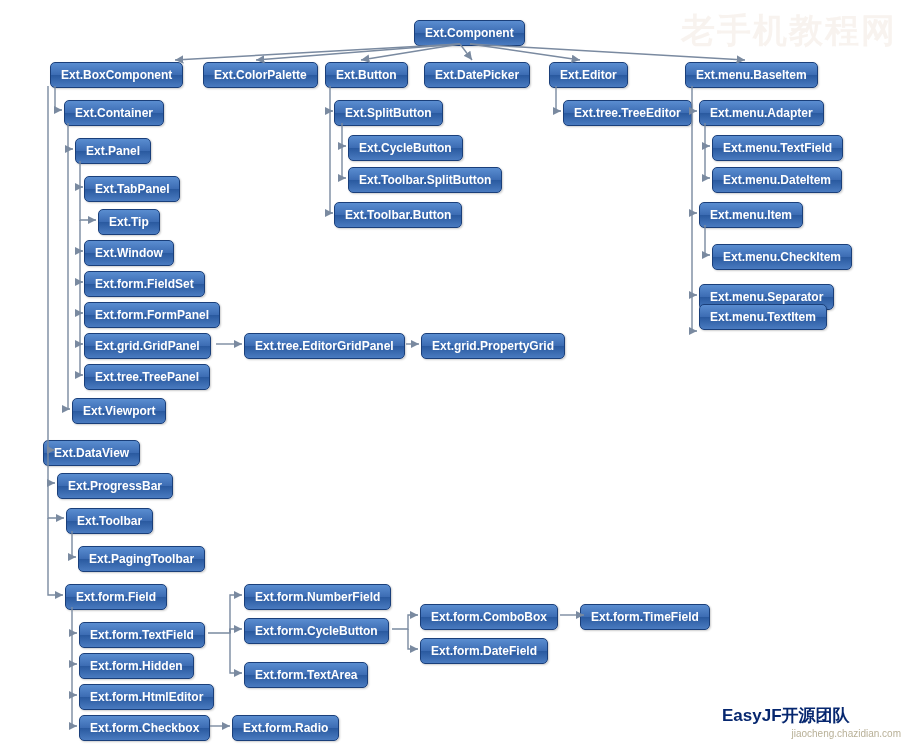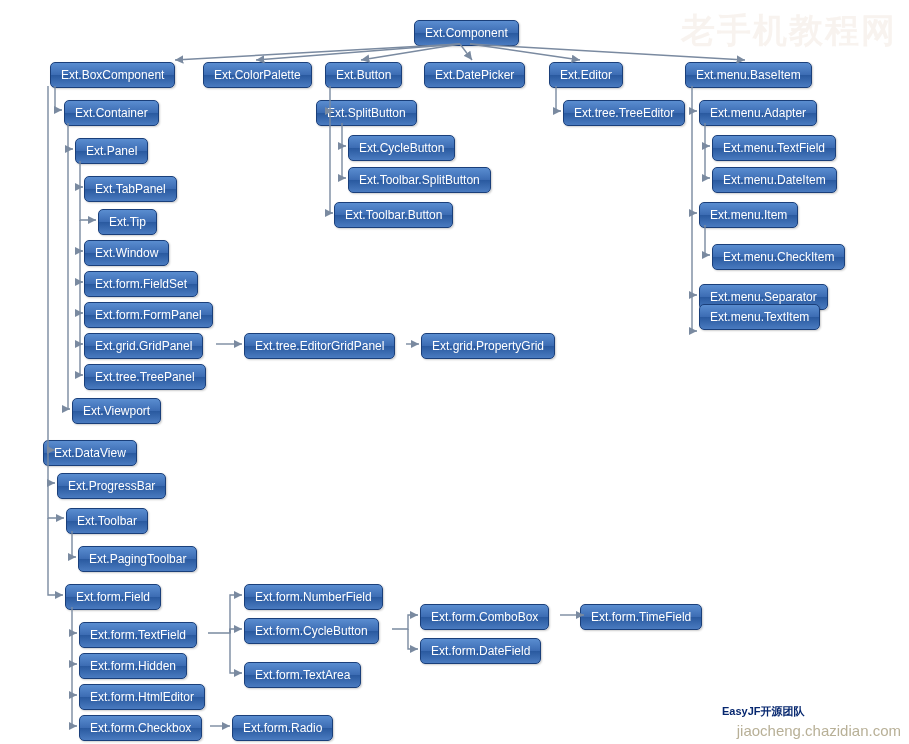--- a/index.html
+++ b/index.html
@@ -3,33 +3,33 @@
 <meta charset="utf-8">
 <style>
   html,body{margin:0;padding:0;width:909px;height:744px;background:#fff;font-family:Arial,Helvetica,sans-serif;overflow:hidden;position:relative}
   .node{
     position:absolute;
     background:linear-gradient(to bottom,#5a8dd0 0%,#3d6db4 48%,#2a5aa0 52%,#4a7bc0 100%);
     border:1px solid #1a3f7a;
     border-radius:5px;
     color:#fff;
     font-size:12px;
-    font-weight:normal;
+    font-weight:bold;
     text-align:center;
     padding:5px 10px;
     box-sizing:border-box;
     white-space:nowrap;
     box-shadow:1px 1px 2px rgba(0,0,0,.2);
   }
   svg{position:absolute;top:0;left:0;pointer-events:none}
   .arrow-line{stroke:#7a8aa0;stroke-width:1.4;fill:none}
   .arrow-head{fill:#7a8aa0}
-  .wm{position:absolute;right:8px;bottom:4px;color:#b8b097;font-size:15px;text-align:center;line-height:1.2;pointer-events:none}
+  .wm{position:absolute;right:8px;bottom:4px;color:#b8b097;font-size:10px;text-align:center;line-height:1.2;pointer-events:none}
   .wm-big{position:absolute;right:12px;top:8px;color:rgba(200,160,120,.12);font-size:34px;font-weight:bold;pointer-events:none;letter-spacing:2px}
-  .credit{position:absolute;color:#06276f;font-weight:bold;font-size:11px}
+  .credit{position:absolute;color:#06276f;font-weight:bold;font-size:17px}
 </style>
 </head>
 <body>
 
 <div class="node" style="left:414px;top:20px">Ext.Component</div>
 <div class="node" style="left:50px;top:62px">Ext.BoxComponent</div>
 <div class="node" style="left:203px;top:62px">Ext.ColorPalette</div>
 <div class="node" style="left:325px;top:62px">Ext.Button</div>
 <div class="node" style="left:424px;top:62px">Ext.DatePicker</div>
 <div class="node" style="left:549px;top:62px">Ext.Editor</div>
@@ -41,21 +41,21 @@
 <div class="node" style="left:98px;top:209px">Ext.Tip</div>
 <div class="node" style="left:84px;top:240px">Ext.Window</div>
 <div class="node" style="left:84px;top:271px">Ext.form.FieldSet</div>
 <div class="node" style="left:84px;top:302px">Ext.form.FormPanel</div>
 <div class="node" style="left:84px;top:333px">Ext.grid.GridPanel</div>
 <div class="node" style="left:244px;top:333px">Ext.tree.EditorGridPanel</div>
 <div class="node" style="left:421px;top:333px">Ext.grid.PropertyGrid</div>
 <div class="node" style="left:84px;top:364px">Ext.tree.TreePanel</div>
 <div class="node" style="left:72px;top:398px">Ext.Viewport</div>
 
-<div class="node" style="left:316px;top:100px">Ext.SplitButton</div>
+<div class="node" style="left:334px;top:100px">Ext.SplitButton</div>
 <div class="node" style="left:348px;top:135px">Ext.CycleButton</div>
 <div class="node" style="left:348px;top:167px">Ext.Toolbar.SplitButton</div>
 <div class="node" style="left:334px;top:202px">Ext.Toolbar.Button</div>
 
 <div class="node" style="left:563px;top:100px">Ext.tree.TreeEditor</div>
 
 <div class="node" style="left:699px;top:100px">Ext.menu.Adapter</div>
 <div class="node" style="left:712px;top:135px">Ext.menu.TextField</div>
 <div class="node" style="left:712px;top:167px">Ext.menu.DateItem</div>
 <div class="node" style="left:699px;top:202px">Ext.menu.Item</div>

